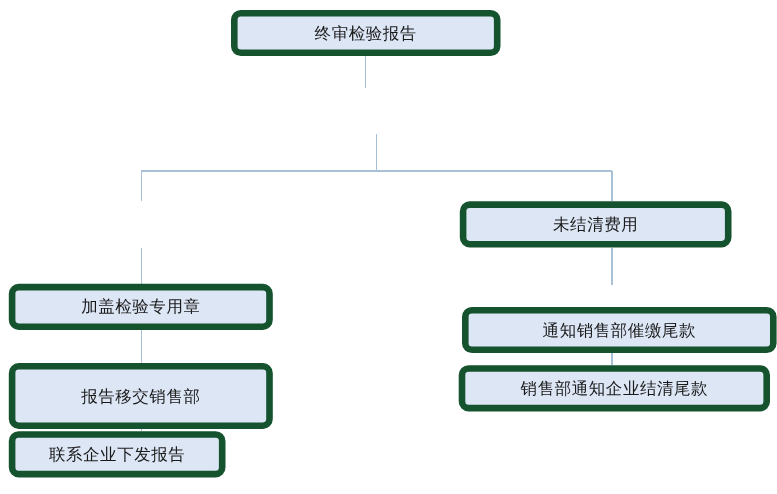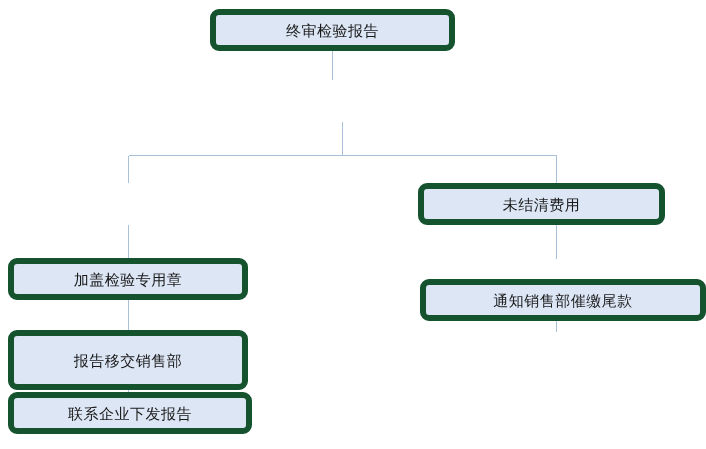--- a/index.html
+++ b/index.html
@@ -74,26 +74,29 @@
 
 
   <div class="node" style="left:8px; top:258px; width:240px; height:42px;align-items:center;">
     <span class="node-label">加盖检验专用章</span>
   </div>
 
   <div class="node" style="left:8px; top:330px; width:240px; height:60px;">
     <span class="node-label">报告移交销售部</span>
   </div>
 
-  <div class="node" style="left:8px; top:392px; width:244px; height:42px;">
+  <div class="node" style="left:8px; top:392px; width:197px; height:42px;">
     <span class="node-label">联系企业下发报告</span>
   </div>
 
   <div class="node" style="left:418px; top:183px; width:247px; height:42px;">
     <span class="node-label">未结清费用</span>
   </div>
 
   <div class="node" style="left:420px; top:259px; width:286px; height:42px;margin-top:20px;">
     <span class="node-label">通知销售部催缴尾款</span>
   </div>
 
+  <div class="node" style="left:417px; top:332px; width:283px; height:42px;">
+    <span class="node-label">销售部通知企业结清尾款</span>
+  </div>
 
 </div>
 
 </body></html>

